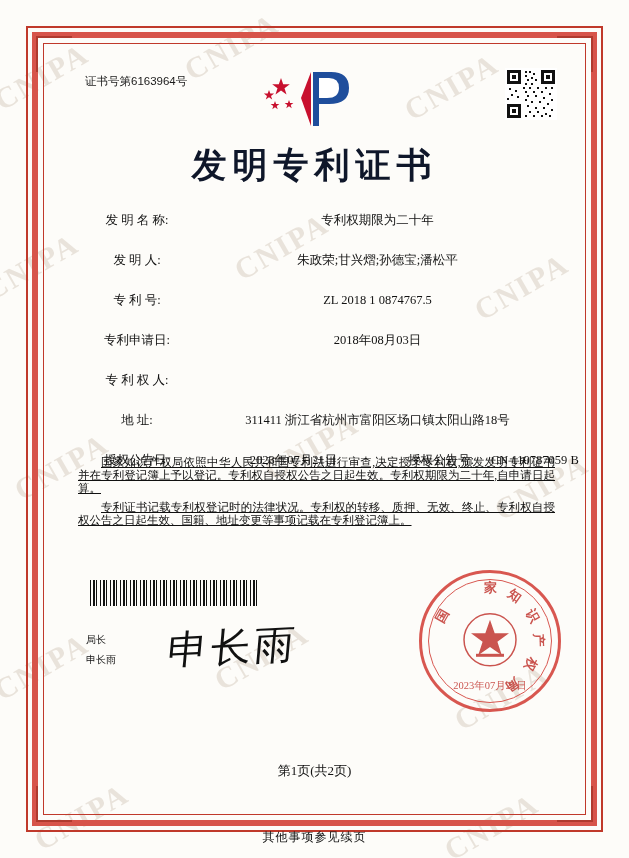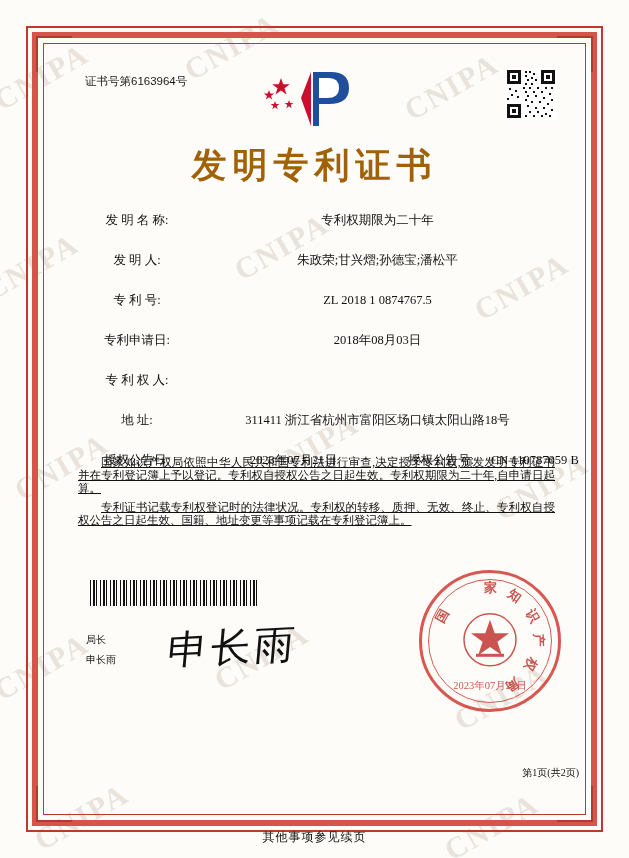--- a/index.html
+++ b/index.html
@@ -100,21 +100,21 @@
     height: 62px;
   }
 
   .title {
     position: absolute;
     left: 0; right: 0;
     top: 92px;
     text-align: center;
     font-size: 35px;
     letter-spacing: 6px;
-    color: #a16207;
+    color: #0f172a;
     font-weight: bold;
     font-family: "DejaVu Serif", "Liberation Serif", serif;
   }
 
   .fields {
     position: absolute;
     left: 28px;
     right: 20px;
     top: 162px;
     font-size: 12.5px;
@@ -234,22 +234,22 @@
     text-align: center;
     font-size: 10.5px;
     color: #c0302a;
     font-family: "Liberation Serif", serif;
   }
 
   .page-num {
     position: absolute;
     left: 0; right: 0;
     bottom: 28px;
-    text-align: right;
-    font-size: 10px;
+    text-align: center;
+    font-size: 13px;
     color: #111;
     font-family: "Liberation Serif", "DejaVu Serif", serif;
   }
 
   .footer-note {
     position: absolute;
     left: 0; right: 0;
     bottom: 12px;
     text-align: center;
     font-size: 12px;

